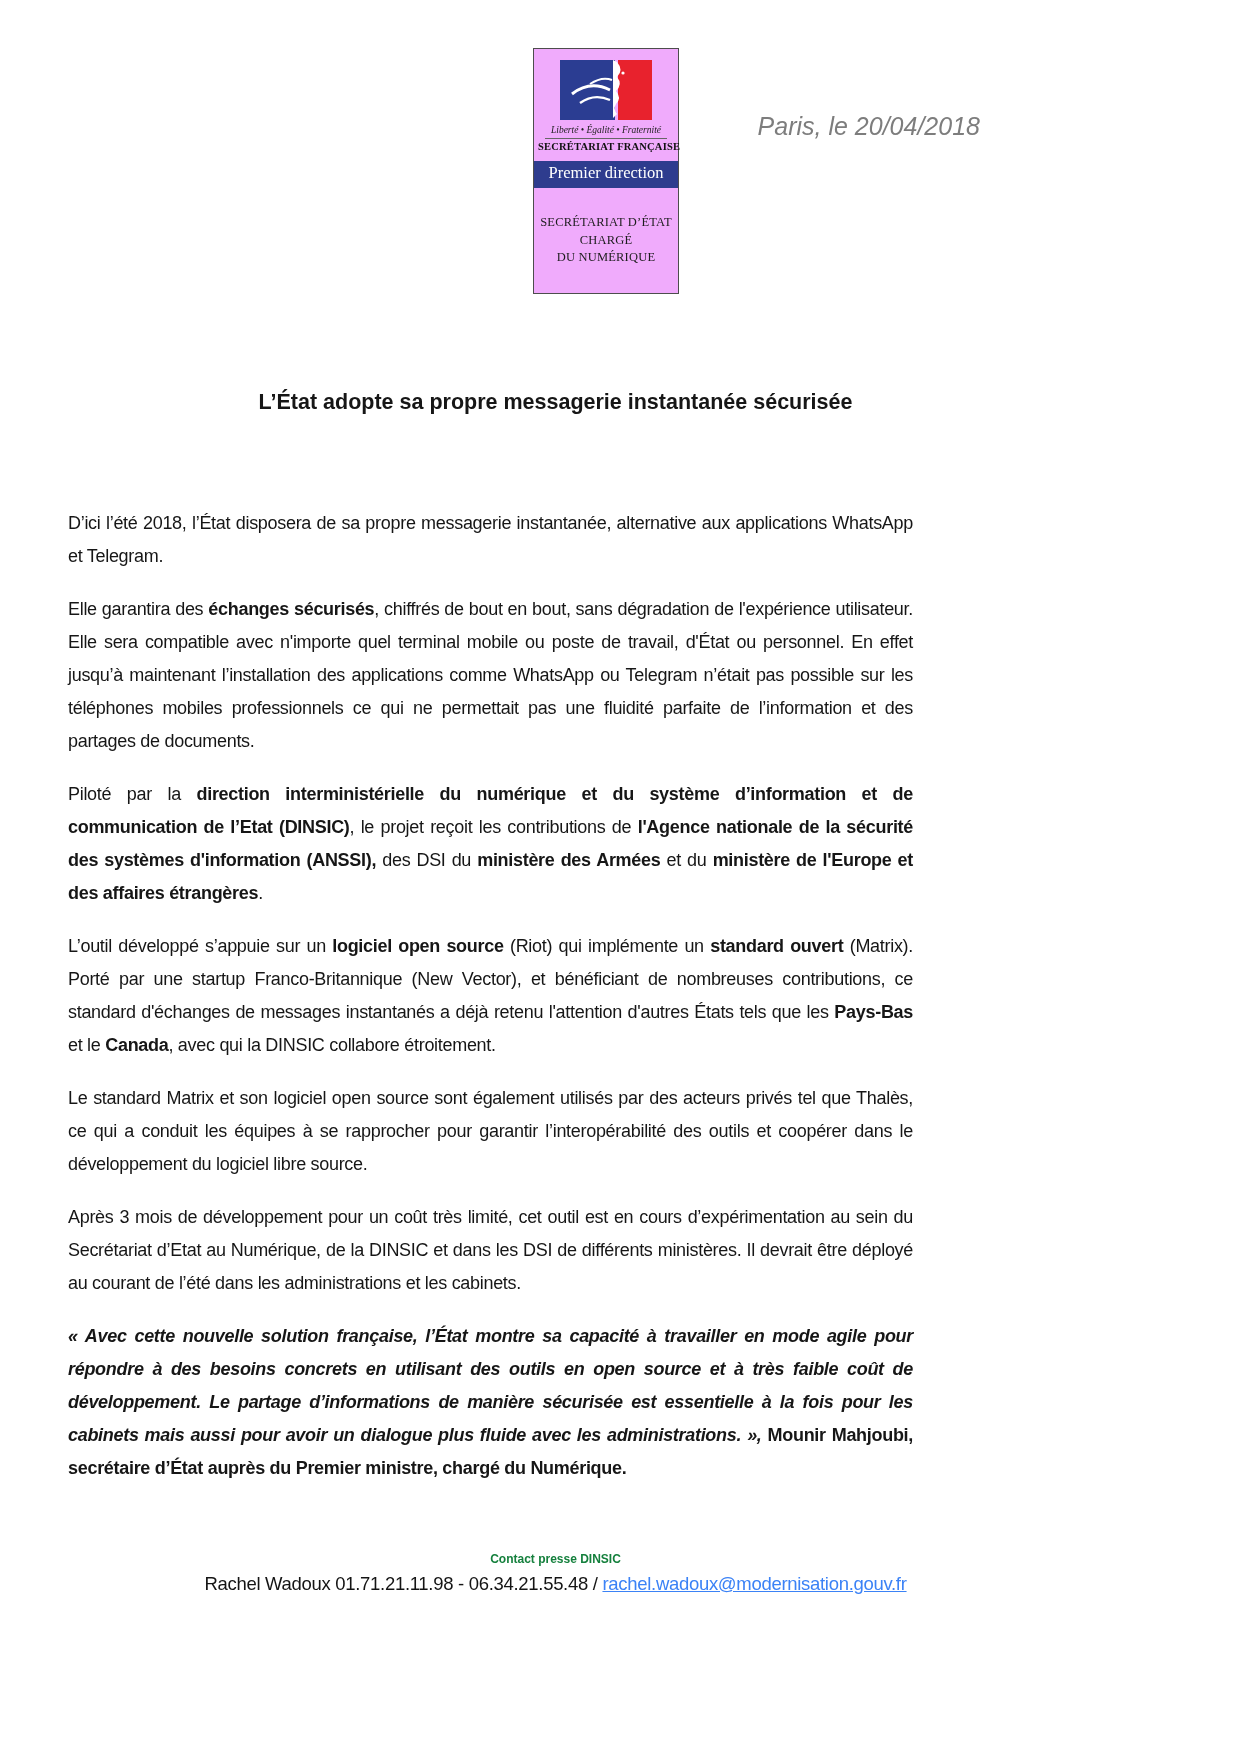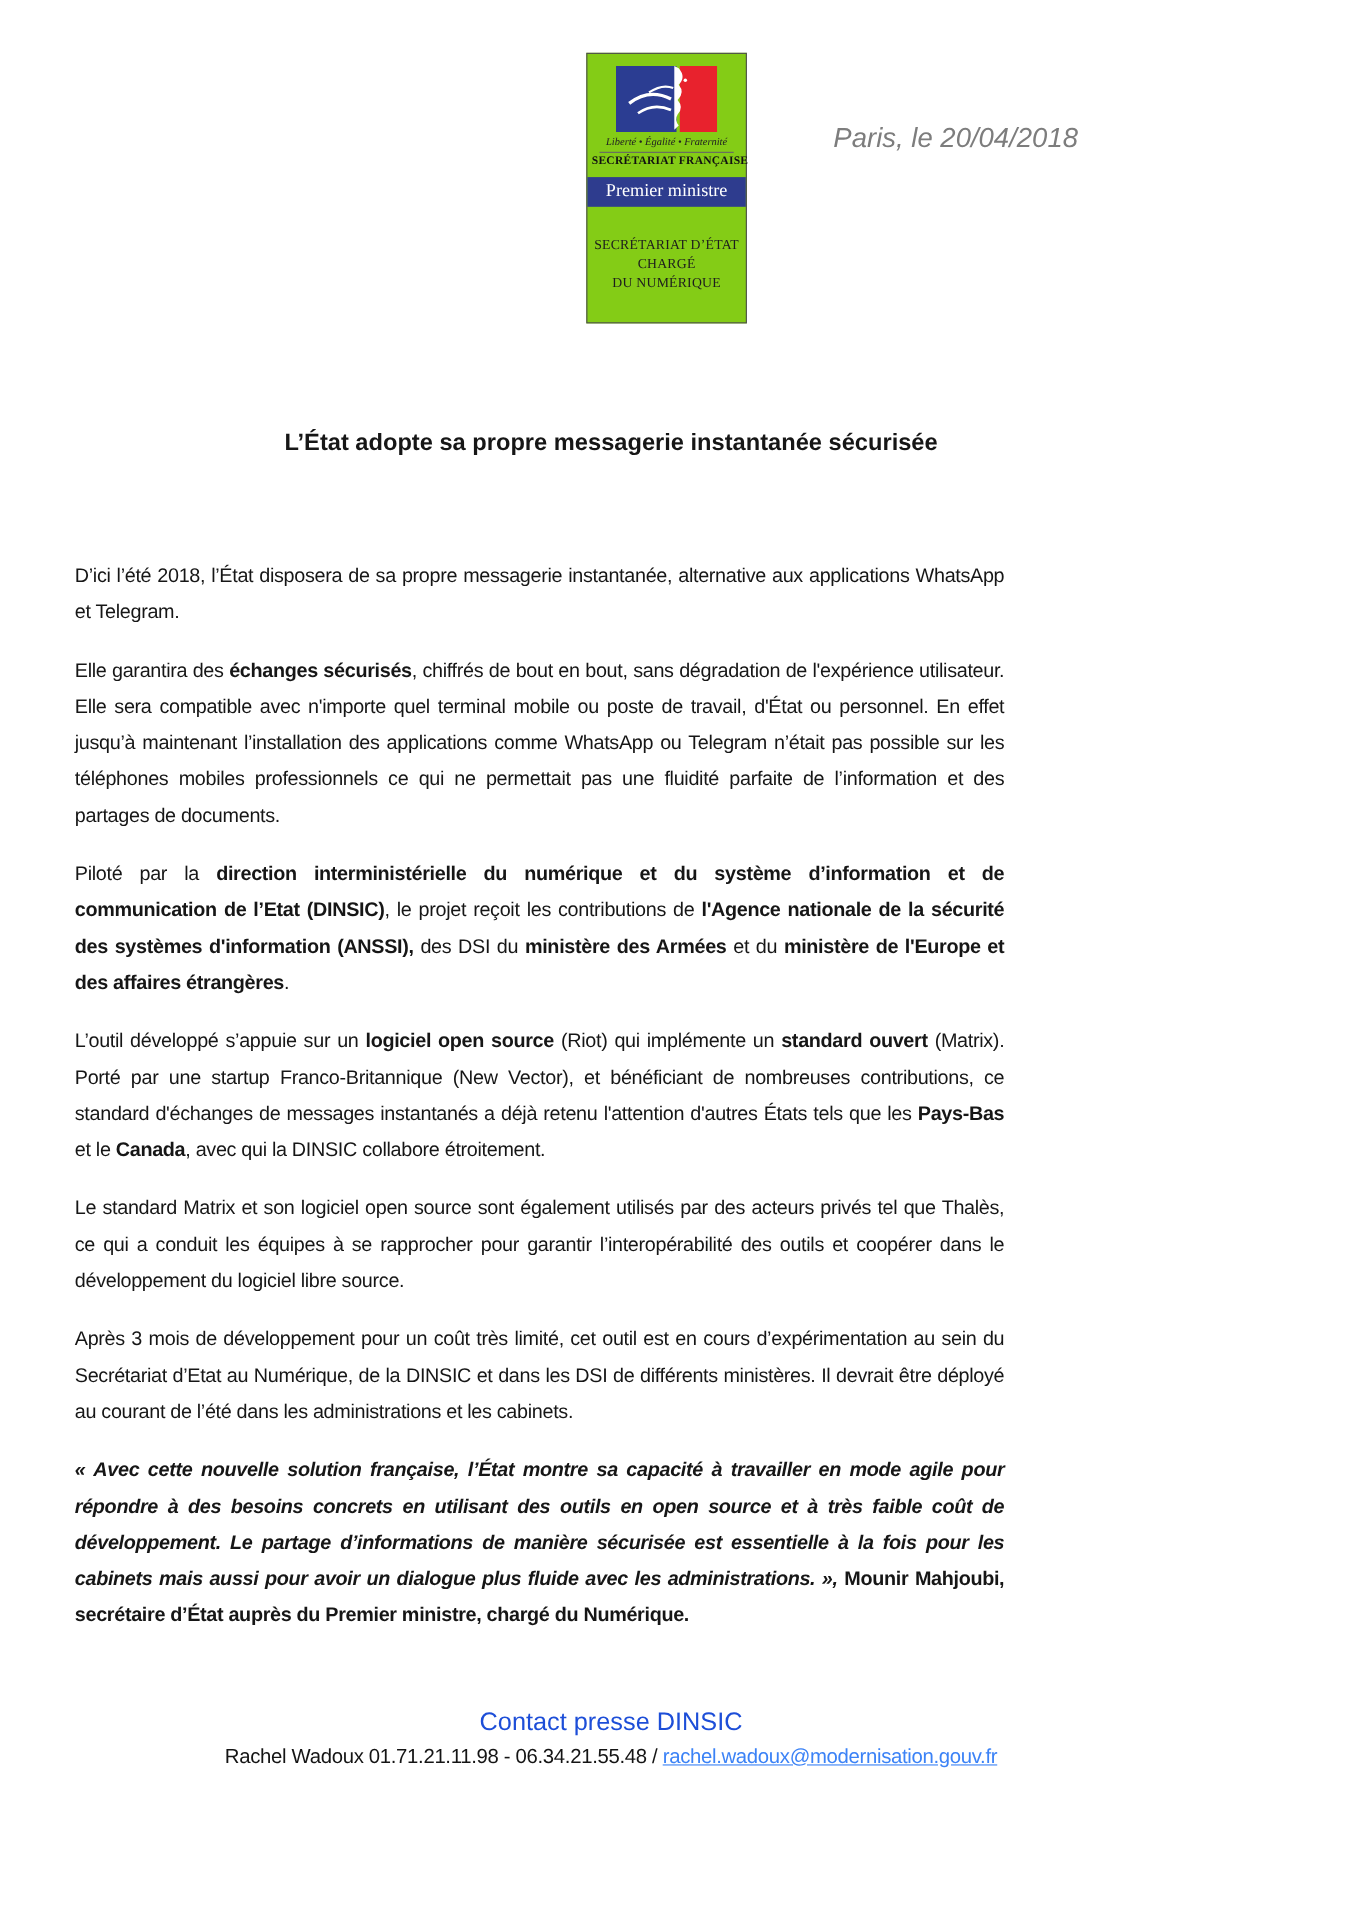--- a/index.html
+++ b/index.html
@@ -11,21 +11,21 @@
     color:#111111;
     overflow:hidden;
   }
 
   
   .header{position:relative;height:390px;}
 
   .logo-box{
     position:absolute;left:533px;top:48px;width:146px;
     border:1px solid #4d4d4d;
-    text-align:center;background:#84cc16;
+    text-align:center;background:#f0abfc;
     box-sizing:border-box;
   }
   .logo-top{padding:11px 4px 5px;}
   .flag svg{display:block;margin:0 auto;}
   .motto{
     font-family:"Liberation Serif", serif;font-style:italic;
     font-size:9.5px;color:#222;
     margin:5px 7px 2px;padding-bottom:3px;
     border-bottom:1px solid #666;
     white-space:nowrap;
@@ -66,21 +66,21 @@
     margin-left:68px;width:845px;
     font-size:18px;line-height:33px;letter-spacing:-0.3px;
     text-align:justify;color:#161616;
   }
   .content p{margin:0 0 20px 0;}
   .b{font-weight:bold;}
   .i{font-style:italic;}
 
   
   .footer{position:absolute;left:133px;top:1552px;width:845px;text-align:center;}
-  .contact-title{font-weight:normal;font-size:23px;margin-bottom:7px;color:#1d4ed8;}
+  .contact-title{font-weight:bold;font-size:12px;margin-bottom:7px;color:#15803d;}
   .contact-line{font-size:18.5px;letter-spacing:-0.3px;color:#141414;}
   a.email{color:#3b82f6;text-decoration:underline;cursor:pointer;}
 </style>
 </head>
 <body>
 
 <div class="page">
 
   <div class="header">
 
@@ -93,21 +93,21 @@
             <path d="M57,2 q7,8 0,15 q6,7 -1,14 q6,7 0,13 q-3,5 1,10 l-4,4 l0,-58 z" fill="#ffffff"></path>
             <path d="M12,34 Q30,20 50,30" stroke="#ffffff" stroke-width="3" fill="none"></path>
             <path d="M20,43 Q34,33 50,40" stroke="#ffffff" stroke-width="2.4" fill="none"></path>
             <path d="M30,24 Q42,16 52,20" stroke="#ffffff" stroke-width="2" fill="none"></path>
             <circle cx="63" cy="13" r="1.6" fill="#ffffff"></circle>
           </svg>
         </div>
         <div class="motto">Liberté • Égalité • Fraternité</div>
         <div class="republic">SECRÉTARIAT FRANÇAISE</div>
       </div>
-      <div class="pm-band">Premier ministre</div>
+      <div class="pm-band">Premier direction</div>
       <div class="secretariat">
           <div>SECRÉTARIAT D’ÉTAT</div>
           <div>CHARGÉ</div>
           <div>DU NUMÉRIQUE</div>
         </div>
     </div>
 
     <div class="date">Paris, le 20/04/2018</div>
   </div>
 

